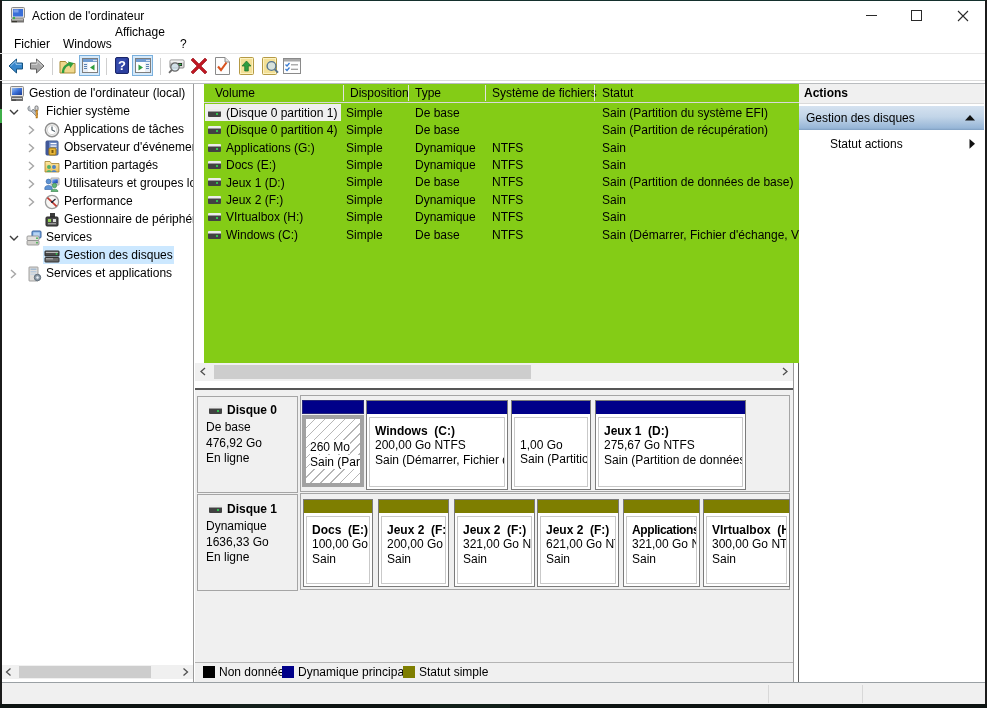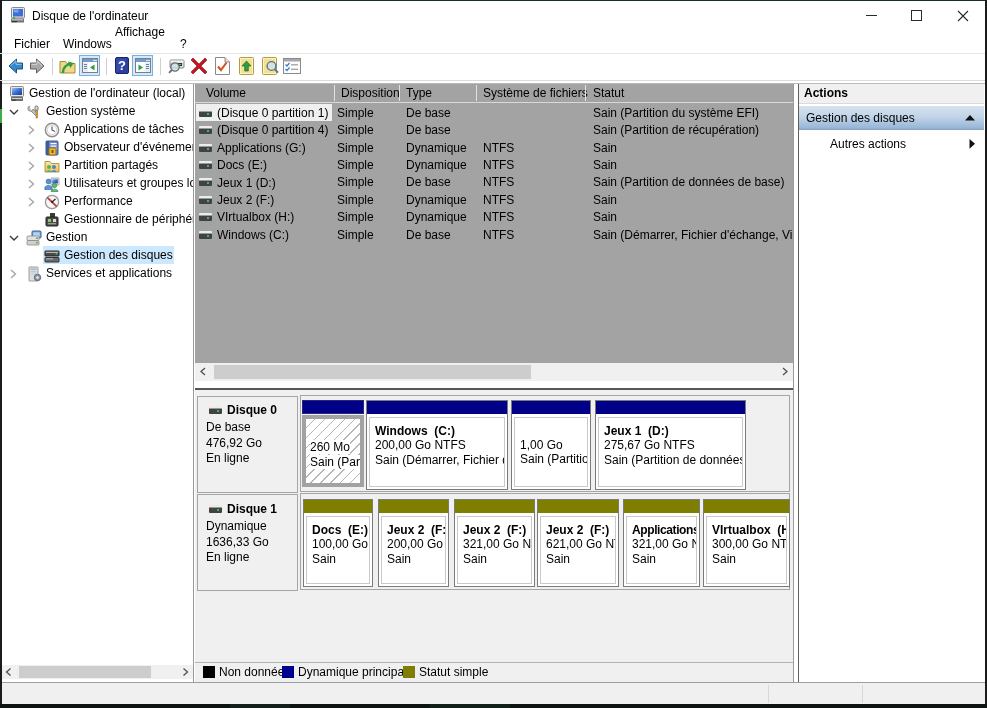--- a/index.html
+++ b/index.html
@@ -20,21 +20,21 @@
 
 <svg id="titleicon" class="a" style="left:10px;top:7px" width="16" height="16">
     <rect x="1.5" y="0.5" width="13" height="10.5" rx="1" fill="#e8e6e3" stroke="#8a8a8a"></rect>
     <rect x="3" y="2" width="10" height="7.5" fill="#3a6fd8"></rect>
     <rect x="3.5" y="2.5" width="5" height="3" fill="#7ca2e8"></rect>
     <rect x="1" y="11.5" width="13" height="4" rx="0.5" fill="#767472"></rect>
     <rect x="2" y="12.3" width="11" height="1" fill="#d8d6d2"></rect>
     <rect x="2" y="14" width="5" height="1.2" fill="#39382f"></rect>
     <circle cx="4" cy="11" r="1.2" fill="#3fae49"></circle>
   </svg>
-<div class="t" style="left:32px;top:8px">Disque de l'ordinateur</div>
+<div class="t" style="left:32px;top:8px">Action de l'ordinateur</div>
 <div class="a" style="left:866px;top:15px;width:11px;height:1px;background:#2a2a2a"></div>
 <div class="a" style="left:911px;top:10px;width:9px;height:9px;border:1px solid #2a2a2a"></div>
 <svg class="a" style="left:957px;top:10px" width="12" height="12">
     <path d="M1 1 L11 11 M11 1 L1 11" stroke="#2a2a2a" stroke-width="1.1"></path>
   </svg>
 
 <div class="t" style="left:14px;top:36px">Fichier</div>
 <div class="t" style="left:63px;top:36px">Windows</div>
 <div class="t" style="left:115px;top:24px">Affichage</div>
 <div class="t" style="left:180px;top:36px">?</div>
@@ -163,21 +163,21 @@
 <div class="t" style="left:27px;top:1px">Gestion de l'ordinateur (local)</div>
 
 <svg class="a" style="left:7px;top:23px" width="10" height="10">
       <path d="M1 3 L5 7 L9 3" stroke="#3c3c3c" stroke-width="1.4" fill="none"></path>
     </svg>
 <svg class="a" style="left:24px;top:20px" width="16" height="16">
       <path d="M4 2 a2.6 2.6 0 1 0 3 3 L12 10 L10 12 L5 7" fill="#b9bec4" stroke="#6f757c" stroke-width="0.7"></path>
       <rect x="9" y="2" width="3" height="5" rx="1.2" fill="#d8dade" stroke="#777"></rect>
       <rect x="10" y="6" width="1.6" height="8" fill="#e8a33d" stroke="#a06a10" stroke-width="0.5"></rect>
     </svg>
-<div class="t" style="left:44px;top:19px">Gestion système</div>
+<div class="t" style="left:44px;top:19px">Fichier système</div>
 
 <svg class="a" style="left:25px;top:41px" width="9" height="10">
       <path d="M2 1 L6.5 5 L2 9" stroke="#a6a6a6" stroke-width="1.4" fill="none"></path>
     </svg>
 <svg class="a" style="left:42px;top:38px" width="16" height="16">
       <circle cx="8" cy="8" r="6.7" fill="#f3f3f1" stroke="#8e8e8e" stroke-width="1.4"></circle>
       <circle cx="8" cy="8" r="4.6" fill="#fff" stroke="#c2c2c2" stroke-width="0.6"></circle>
       <path d="M8 4.5 L8 8 L11 9.5" stroke="#4f5d66" stroke-width="1.2" fill="none"></path>
     </svg>
 <div class="t" style="left:62px;top:37px">Applications de tâches</div>
@@ -245,21 +245,21 @@
       <path d="M1 3 L5 7 L9 3" stroke="#3c3c3c" stroke-width="1.4" fill="none"></path>
     </svg>
 <svg class="a" style="left:24px;top:146px" width="16" height="16">
       <rect x="6" y="1" width="9" height="7" rx="1" fill="#76a9e0" stroke="#39619c"></rect>
       <rect x="7.4" y="2.4" width="6.2" height="4.2" fill="#b7d3f2"></rect>
       <rect x="1" y="6" width="12" height="4.5" rx="1" fill="#e3e1de" stroke="#8a8a8a" stroke-width="0.8"></rect>
       <rect x="1" y="10.5" width="12" height="4.5" rx="1" fill="#d2d0cc" stroke="#8a8a8a" stroke-width="0.8"></rect>
       <circle cx="11" cy="8.2" r="0.9" fill="#3fae49"></circle>
       <circle cx="11" cy="12.7" r="0.9" fill="#3fae49"></circle>
     </svg>
-<div class="t" style="left:44px;top:145px">Gestion</div>
+<div class="t" style="left:44px;top:145px">Services</div>
 
 <div class="a" style="left:41px;top:162px;width:131px;height:18px;background:#cce8ff"></div>
 <svg class="a" style="left:42px;top:164px" width="16" height="16">
       <rect x="1" y="3" width="14" height="5" rx="0.5" fill="#4a4a4a" stroke="#262626"></rect>
       <rect x="1.8" y="3.8" width="12.4" height="1.2" fill="#b8b8b8"></rect>
       <circle cx="12.5" cy="6" r="1" fill="#2fc14d"></circle>
       <rect x="1" y="9.5" width="14" height="4.5" rx="0.5" fill="#6a6a6a" stroke="#333"></rect>
       <rect x="2" y="10.3" width="7" height="1" fill="#bdbdbd"></rect>
     </svg>
 <div class="t" style="left:62px;top:163px">Gestion des disques</div>
@@ -280,21 +280,21 @@
 
 <div class="a" style="left:2px;top:665px;width:191px;height:14px;background:#f0f0f0"></div>
 <div class="a" style="left:19px;top:666px;width:132px;height:12px;background:#cdcdcd"></div>
 <svg class="a" style="left:5px;top:668px" width="8" height="8">
     <path d="M5.5 0.5 L1.5 4 L5.5 7.5" stroke="#505050" stroke-width="1.3" fill="none"></path>
   </svg>
 <svg class="a" style="left:181px;top:668px" width="8" height="8">
     <path d="M2.5 0.5 L6.5 4 L2.5 7.5" stroke="#505050" stroke-width="1.3" fill="none"></path>
   </svg>
 
-<div id="table" class="a" style="left:195px;top:84px;width:598px;height:279px;background:#a3a3a3;overflow:hidden">
+<div id="table" class="a" style="left:204px;top:84px;width:598px;height:279px;background:#84cc16;overflow:hidden">
 
 <div class="t" style="left:11px;top:1px">Volume</div>
 <div class="t" style="left:146px;top:1px">Disposition</div>
 <div class="t" style="left:211px;top:1px">Type</div>
 <div class="t" style="left:288px;top:1px">Système de fichiers</div>
 <div class="t" style="left:398px;top:1px">Statut</div>
 <div class="a" style="left:139px;top:1px;width:1px;height:16px;background:#e2e2e2"></div>
 <div class="a" style="left:204px;top:1px;width:1px;height:16px;background:#e2e2e2"></div>
 <div class="a" style="left:281px;top:1px;width:1px;height:16px;background:#e2e2e2"></div>
 <div class="a" style="left:390px;top:1px;width:1px;height:16px;background:#e2e2e2"></div>
@@ -485,17 +485,17 @@
 <div id="actions" class="a" style="left:799px;top:84px;width:185px;height:598px;background:#fff;overflow:hidden">
 <div class="a" style="left:0;top:0;width:185px;height:19px;background:#f0f0f0"></div>
 <div class="t b" style="left:5px;top:1px">Actions</div>
 <div class="a" style="left:0;top:19px;width:185px;height:1px;background:#dadada"></div>
 <div class="a" style="left:0;top:22px;width:185px;height:24px;background:linear-gradient(180deg,#d5e2f0 0%,#c2d5e8 45%,#97b6d7 92%,#7f9fc2 100%)">
 <div class="t" style="left:7px;top:4px">Gestion des disques</div>
 <svg class="a" style="left:165px;top:8px" width="12" height="8">
         <path d="M6 1 L11 6.5 L1 6.5 Z" fill="#111"></path>
       </svg>
 </div>
-<div class="t" style="left:31px;top:52px">Autres actions</div>
+<div class="t" style="left:31px;top:52px">Statut actions</div>
 <svg class="a" style="left:169px;top:54px" width="8" height="12">
       <path d="M1.5 1 L7 5.8 L1.5 10.7 Z" fill="#111"></path>
     </svg>
 </div>
 
 </body></html>

